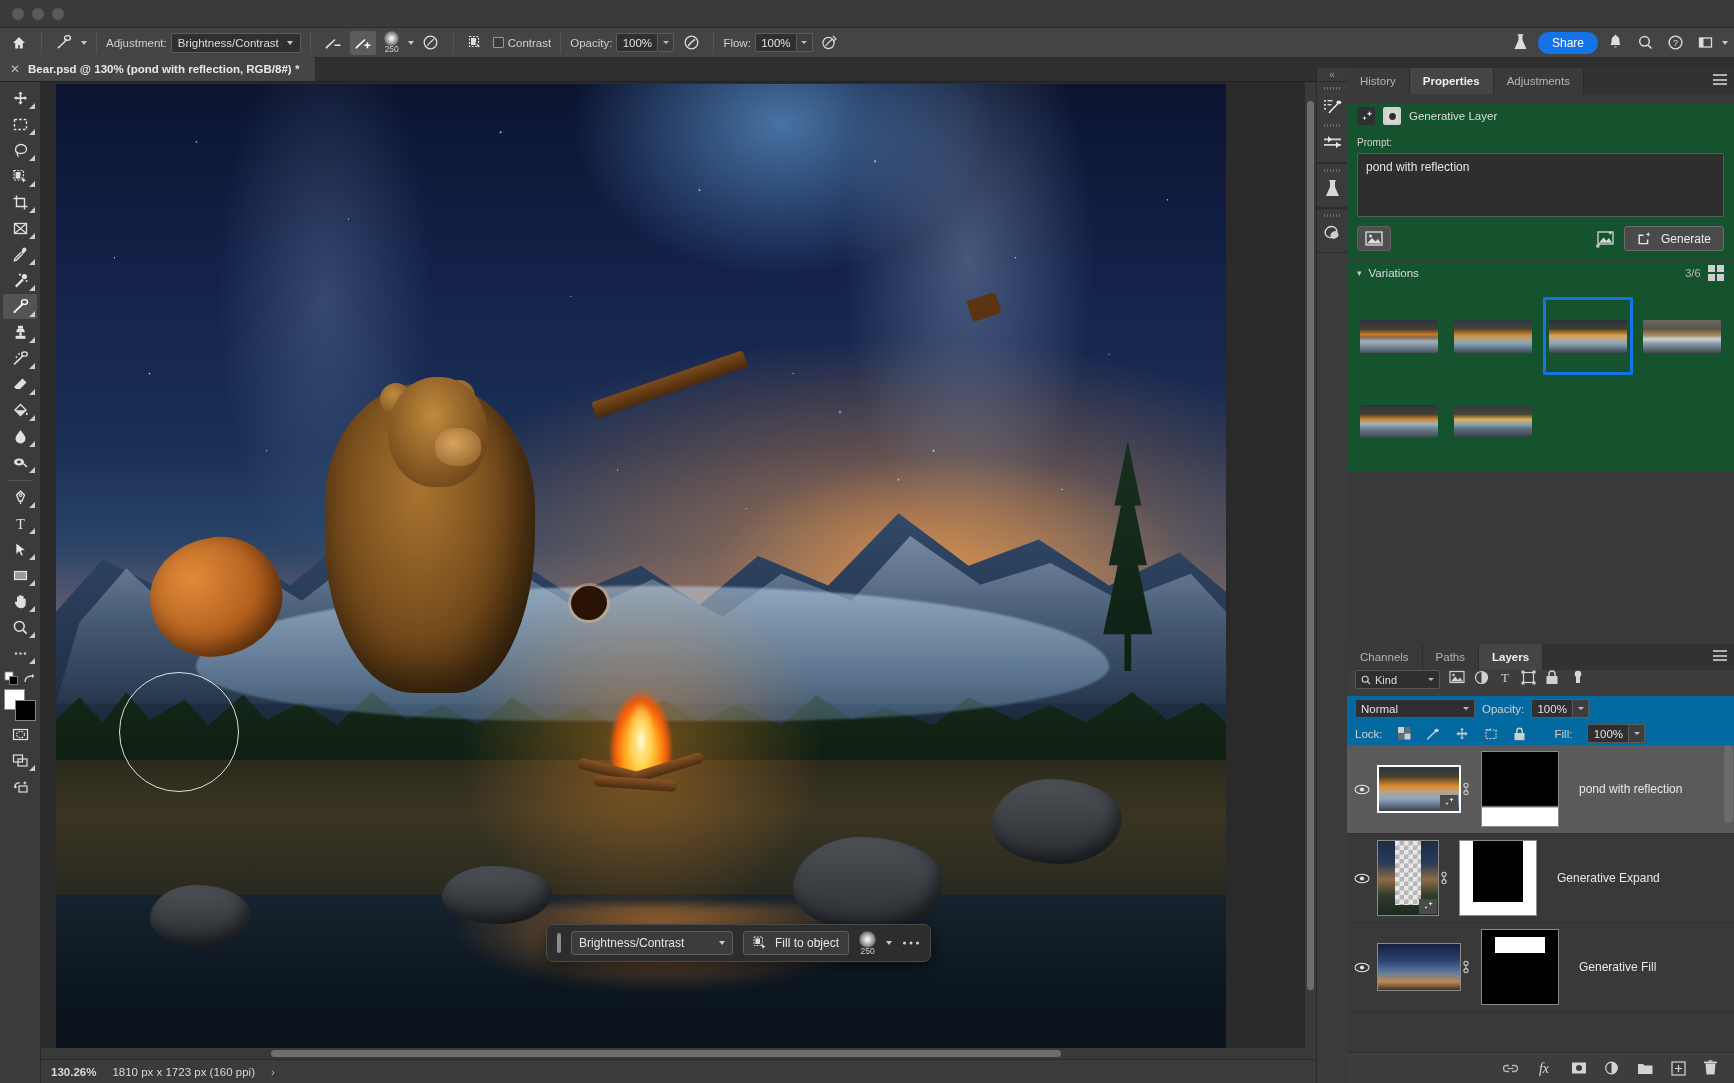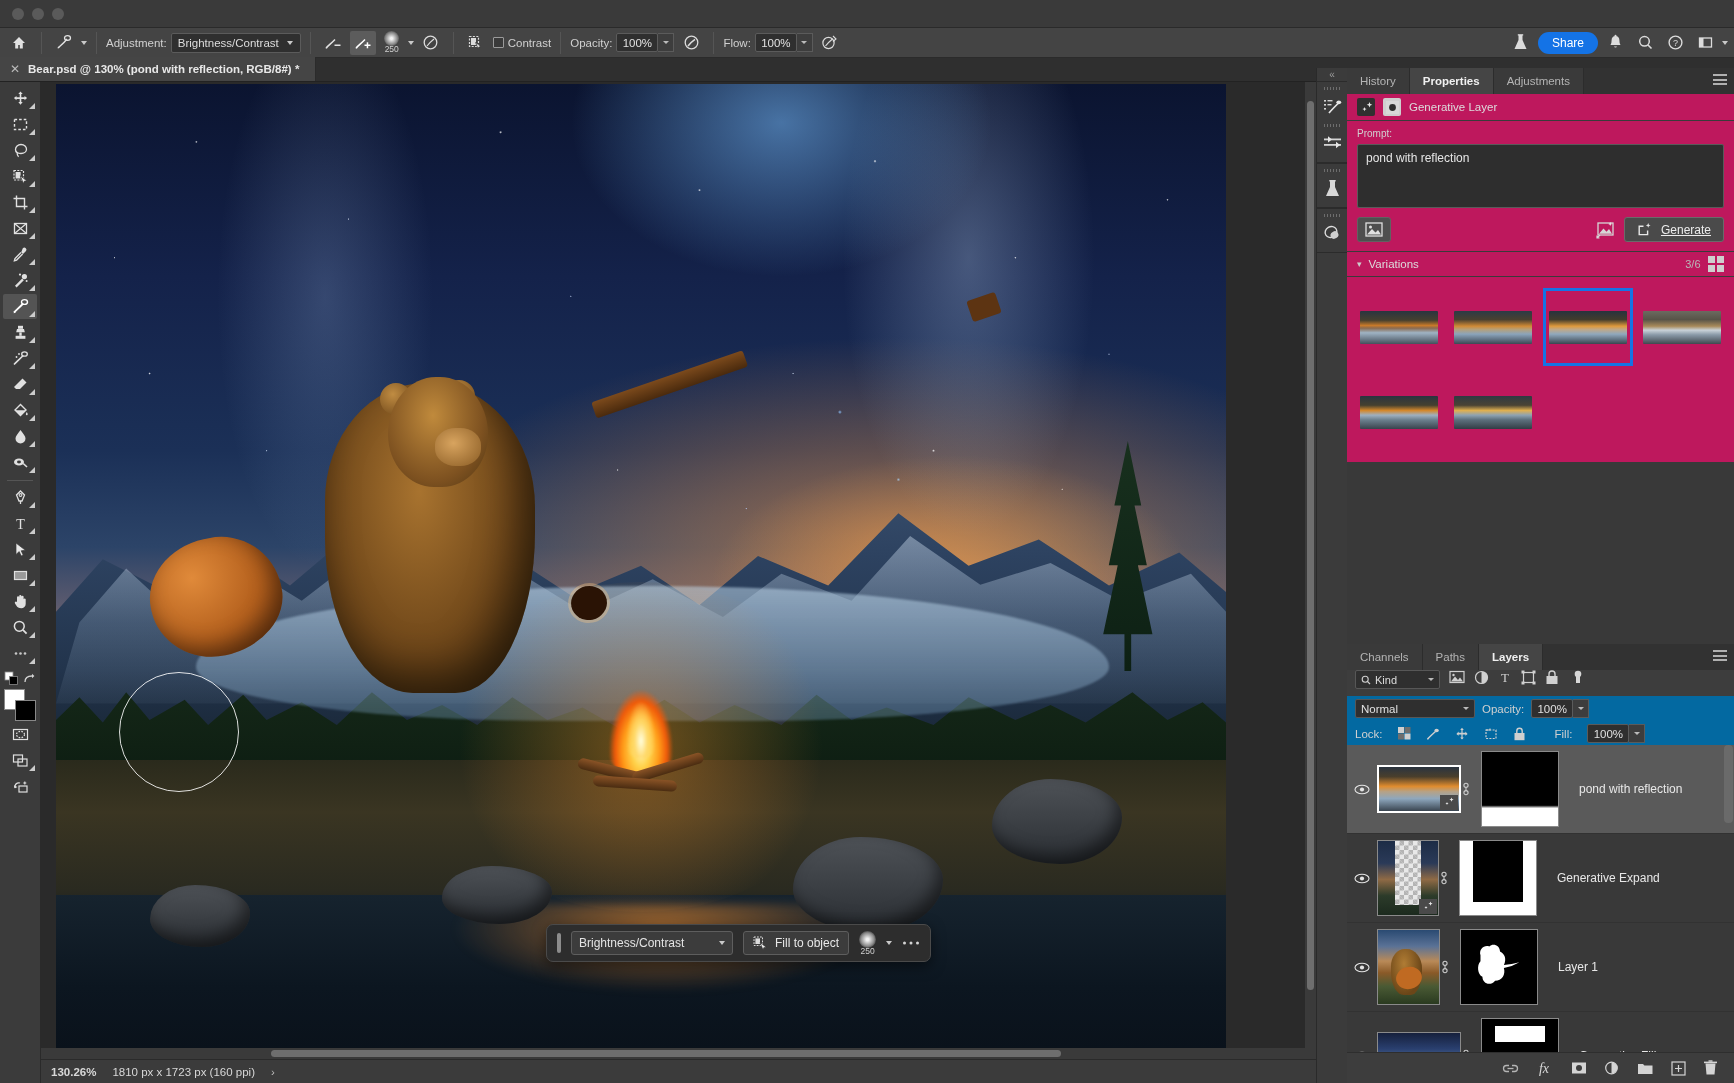--- a/index.html
+++ b/index.html
@@ -253,32 +253,32 @@
 
   .right-panel { position:absolute; right:0; top:68px; width:387px; bottom:0; background:#393939; }
 
   .panel-tabs { height:26px; display:flex; align-items:flex-end; background:#323232; position:relative;}
   .ptab { height:26px; padding:0 13px; display:flex; align-items:center; font-size:11.5px;
     color:#b4b4b4; background:#3a3a3a; border-right:1px solid #2c2c2c; cursor:pointer;}
   .ptab.active { background:#454545; color:#f0f0f0; font-weight:bold; }
   .panel-menu { position:absolute; right:7px; top:6px; cursor:pointer; }
   .panel-menu i { display:block; width:14px;height:2px;background:#b0b0b0;margin-bottom:2.5px;}
 
-  .prop-body { background:#be185d; }
+  .prop-body { background:#14532d;margin-top:9px; }
   .gen-layer-row { height:27px; display:flex; align-items:center; gap:8px; padding:0 10px; border-bottom:1px solid #3a3a3a;}
   .gl-icon { width:18px;height:18px;background:#303030;border-radius:2px;display:flex;align-items:center;justify-content:center;}
   .gl-icon2 { width:18px;height:18px;background:#cfcfcf;border-radius:2px;display:flex;align-items:center;justify-content:center;}
   .prompt-label { padding:7px 10px 5px; font-size:10px; color:#d0d0d0;}
   .prompt-box { margin:0 10px; height:64px; background:#2e2e2e; border:1px solid #5a5a5a; border-radius:2px;
     padding:6px 8px; font-size:12px; color:#e6e6e6; cursor:text;}
   .prompt-row { display:flex; align-items:center; padding:9px 10px; gap:8px;}
   .ref-btn { width:34px;height:25px;background:#4f4f4f;border:1px solid #616161;border-radius:3px;
     display:flex;align-items:center;justify-content:center;cursor:pointer;}
   .gen-btn { margin-left:auto; height:25px; padding:0 12px; background:#4a4a4a; border:1px solid #6a6a6a;
-    border-radius:3px; display:flex;align-items:center;gap:9px; font-size:12px;color:#ececec;cursor:pointer;text-decoration:underline;}
+    border-radius:3px; display:flex;align-items:center;gap:9px; font-size:12px;color:#ececec;cursor:pointer;}
   .imgref-icon { cursor:pointer; }
 
   .variations-hdr { height:26px; display:flex; align-items:center; gap:7px; padding:0 10px;
     border-top:1px solid #3a3a3a; border-bottom:1px solid #3a3a3a; font-size:11.5px; color:#dcdcdc;}
   .var-count { margin-left:auto; color:#b8b8b8; font-size:11px; }
   .grid-icon { display:grid; grid-template-columns:7px 7px; gap:2.5px; cursor:pointer; }
   .grid-icon span { width:7px;height:7px;background:#cfcfcf;display:block;}
   .var-area { padding:14px 10px; }
   .var-grid { display:grid; grid-template-columns:repeat(4,1fr); gap:13px 11px; }
   .var-cell { position:relative; height:72px; display:flex; align-items:center; justify-content:center; }
@@ -1067,61 +1067,37 @@
                 <path d="M5 2.2 a2.1 2.1 0 0 1 0 4.2 a2.1 2.1 0 0 1 0-4.2 M5 9.6 a2.1 2.1 0 0 1 0 4.2 a2.1 2.1 0 0 1 0-4.2" fill="none" stroke="#cccccc" stroke-width="1.1"></path>
                 <line x1="5" y1="6.4" x2="5" y2="9.6" stroke="#cccccc" stroke-width="1.1"></line>
               </svg>
           </div>
           <div class="mask-thumb" style="background:#fff;position:relative;">
             <div style="position:absolute;left:17%;top:0;width:66%;height:82%;background:#000;"></div>
           </div>
           <div class="lyr-name">Generative Expand</div>
         </div>
 
+
         <div class="layer-row">
           <div class="eye">
             <svg width="16" height="11" viewBox="0 0 16 11">
                 <ellipse cx="8" cy="5.5" rx="7" ry="4.3" fill="none" stroke="#e4e4e4" stroke-width="1.1"></ellipse>
                 <circle cx="8" cy="5.5" r="2.1" fill="#e4e4e4"></circle>
               </svg>
           </div>
-          <div class="lyr-thumb sq" style="background:linear-gradient(to bottom,#2a4a72 0%,#5a7296 22%,#b98a58 42%,#8a5a28 58%,#4a5a34 76%,#2a3a20 100%);position:relative;overflow:hidden;">
-            <div style="position:absolute;left:22%;top:26%;width:50%;height:62%;border-radius:45% 50% 38% 42%/38% 42% 52% 50%;background:radial-gradient(ellipse at 42% 32%,#b07c34,#6b4618 70%);"></div>
-            <div style="position:absolute;left:30%;top:50%;width:42%;height:30%;border-radius:50%;background:#c06a22;transform:rotate(-14deg);"></div>
+          <div class="lyr-thumb" style="background:linear-gradient(to bottom,#16203c 0%,#2a4070 35%,#5f7a9c 62%,#c08a52 82%,#3a3428 100%);">
+            
           </div>
           <div class="link-ic">
             <svg width="10" height="16" viewBox="0 0 10 16">
                 <path d="M5 2.2 a2.1 2.1 0 0 1 0 4.2 a2.1 2.1 0 0 1 0-4.2 M5 9.6 a2.1 2.1 0 0 1 0 4.2 a2.1 2.1 0 0 1 0-4.2" fill="none" stroke="#cccccc" stroke-width="1.1"></path>
                 <line x1="5" y1="6.4" x2="5" y2="9.6" stroke="#cccccc" stroke-width="1.1"></line>
               </svg>
           </div>
-          <div class="mask-thumb" style="background:#000;position:relative;overflow:hidden;">
-            <svg width="100%" height="100%" viewBox="0 0 78 76" preserveAspectRatio="none">
-              <path d="M20 26 C18 20 24 15 29 17 C33 13 40 16 40 22 C45 24 47 30 44 36 L52 35 L60 33 L52 37 L44 39 C46 46 42 52 35 52 C30 58 22 55 22 48 C17 46 16 36 20 32 Z" fill="#ffffff"></path>
-            </svg>
-          </div>
-          <div class="lyr-name">Layer 1</div>
-        </div>
-
-        <div class="layer-row">
-          <div class="eye">
-            <svg width="16" height="11" viewBox="0 0 16 11">
-                <ellipse cx="8" cy="5.5" rx="7" ry="4.3" fill="none" stroke="#e4e4e4" stroke-width="1.1"></ellipse>
-                <circle cx="8" cy="5.5" r="2.1" fill="#e4e4e4"></circle>
-              </svg>
-          </div>
-          <div class="lyr-thumb" style="background:linear-gradient(to bottom,#16203c 0%,#2a4070 35%,#5f7a9c 62%,#c08a52 82%,#3a3428 100%);">
-            
-          </div>
-          <div class="link-ic">
-            <svg width="10" height="16" viewBox="0 0 10 16">
-                <path d="M5 2.2 a2.1 2.1 0 0 1 0 4.2 a2.1 2.1 0 0 1 0-4.2 M5 9.6 a2.1 2.1 0 0 1 0 4.2 a2.1 2.1 0 0 1 0-4.2" fill="none" stroke="#cccccc" stroke-width="1.1"></path>
-                <line x1="5" y1="6.4" x2="5" y2="9.6" stroke="#cccccc" stroke-width="1.1"></line>
-              </svg>
-          </div>
           <div class="mask-thumb" style="background:#000;position:relative;">
             <div style="position:absolute;left:17%;top:10%;width:66%;height:21%;background:#fff;"></div>
           </div>
           <div class="lyr-name">Generative Fill</div>
         </div>
       </div>
 
       <div class="layer-footer">
         <span>
           <svg width="17" height="11" viewBox="0 0 17 11">

